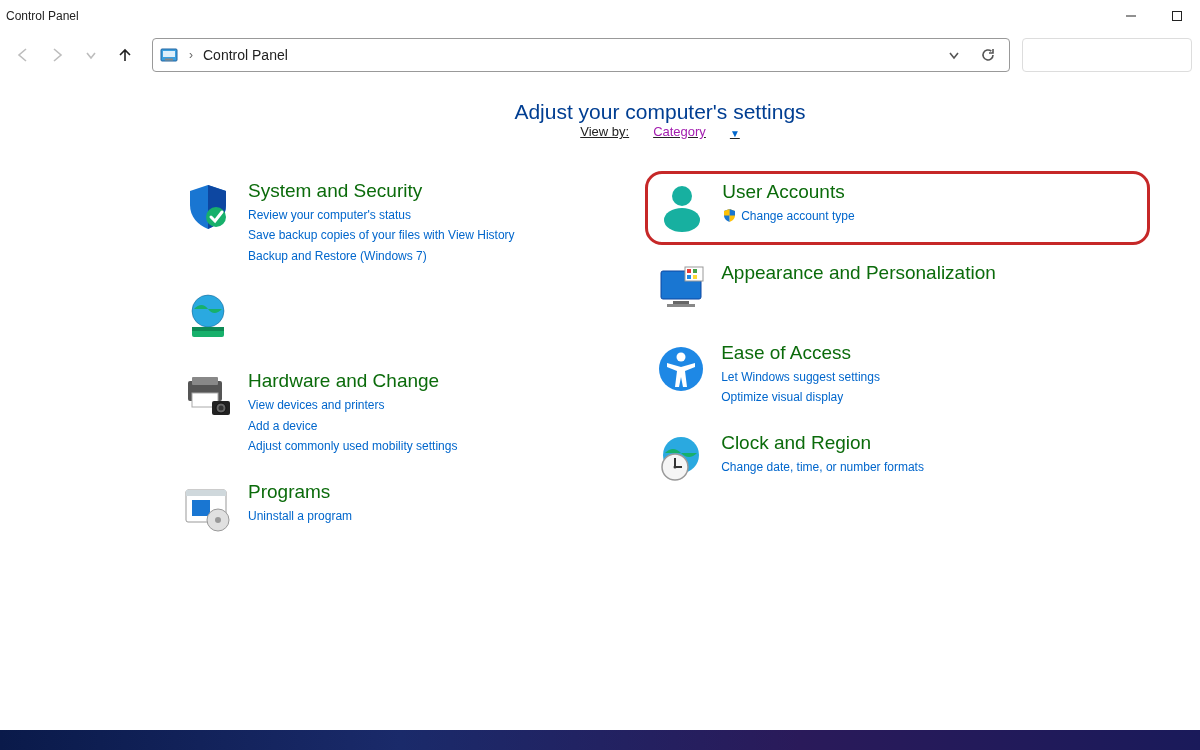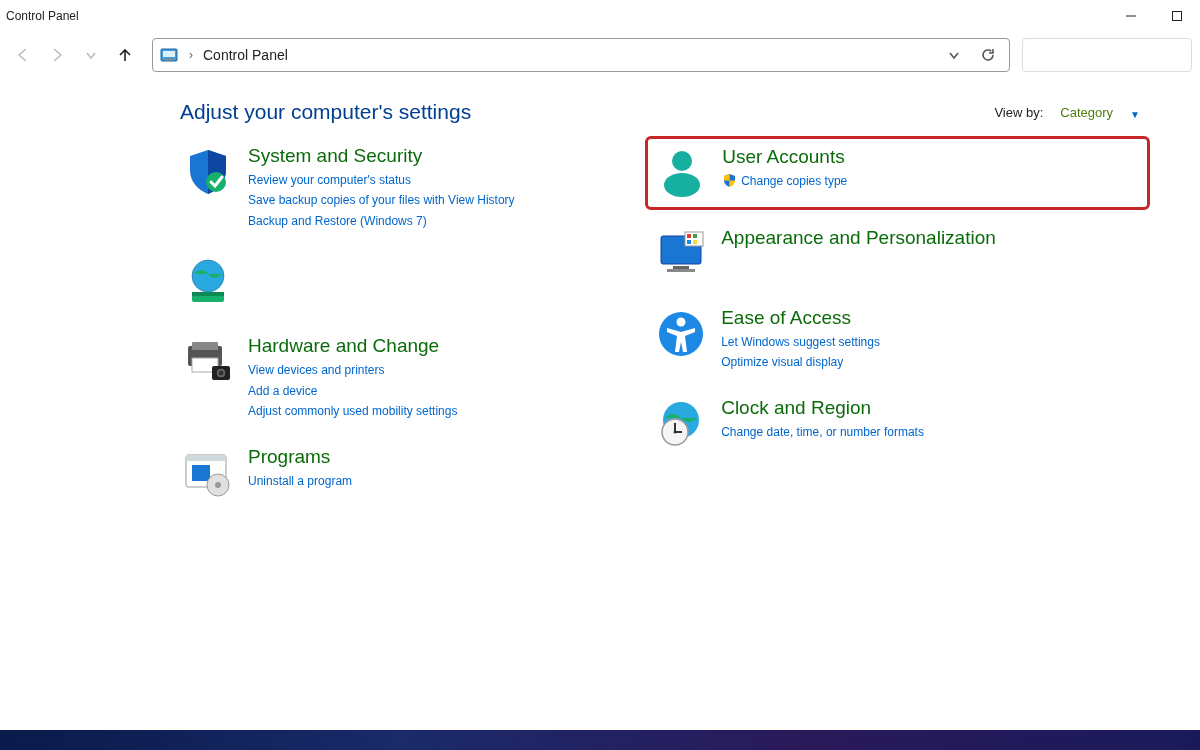--- a/index.html
+++ b/index.html
@@ -16,30 +16,30 @@
   .navbtn.enabled svg { stroke: #222; }
   .addrbar { flex: 0 0 858px; margin-left: 10px; height: 34px; border: 1px solid #999; border-radius: 4px; display: flex; align-items: center; padding: 0 6px 0 6px; gap: 4px; }
   .cp-miniicon { width: 20px; height: 20px; display: inline-flex; align-items: center; justify-content: center; }
   .breadcrumb-sep { color: #666; font-size: 12px; padding: 0 6px; }
   .breadcrumb-text { font-size: 14px; color: #222; }
   .addrbar-spacer { flex: 1; }
   .addrbar-btn { width: 30px; height: 30px; display: flex; align-items: center; justify-content: center; border-radius: 2px; }
   .addrbar-btn svg { stroke: #555; fill: none; stroke-width: 1.6; }
   .searchbox { flex: 1; margin-left: 12px; height: 34px; border: 1px solid #ddd; border-radius: 4px; }
   .content { padding: 18px 50px 0 180px; }
-  .heading-row { display: flex; justify-content: space-between; align-items: center; margin-bottom: 20px; padding-right: 10px; }
+  .heading-row { display: flex; justify-content: space-between; align-items: center; margin-bottom: 40px; padding-right: 10px; flex-direction: column; }
   .page-heading { font-size: 21px; color: #003e92; }
-  .viewby { font-size: 13px; display: flex; gap: 17px; align-items: flex-end; color: #222; }
-  .viewby .val { color: #4d7c0f; }
+  .viewby { font-size: 13px; display: flex; gap: 24px; align-items: flex-end; color: #222; text-decoration: underline; }
+  .viewby .val { color: #a21caf; }
   .viewby .caret { color: #0066cc; font-size: 10px; }
   .cols { display: flex; }
   .col { flex: 1; }
   .col.right { flex: 1.05; }
   .cat { display: flex; gap: 12px; margin-bottom: 24px; }
-  .cat.highlight { border: 3px solid #c62828; border-radius: 6px; padding: 6px 8px 6px 6px; margin-top: -8px; margin-left: -8px; margin-bottom: 16px; }
+  .cat.highlight { border: 3px solid #c62828; border-radius: 17px; padding: 6px 8px 6px 6px; margin-top: -8px; margin-left: -8px; margin-bottom: 16px; }
   .caticon { width: 56px; height: 56px; flex: 0 0 56px; display: flex; align-items: flex-start; justify-content: center; padding-top: 2px; }
   .cattext { display: flex; flex-direction: column; gap: 2px; }
   .cat-title { font-size: 19px; color: #0b6b0b; line-height: 1.3; }
   .cat-link { font-size: 12px; color: #0066cc; line-height: 1.55; display: flex; align-items: center; gap: 4px; }
   .shield { width: 15px; height: 15px; display: inline-block; }
   .bottombar { position: absolute; left: 0; right: 0; bottom: 0; height: 20px; background: linear-gradient(90deg, #0a1a4a, #1a2a6a, #2a1a5a, #1a1a5a); }
 </style>
 </head>
 <body>
 
@@ -198,21 +198,21 @@
           <a class="cat-title">User Accounts</a>
           <a class="cat-link">
             <span class="shield">
               <svg width="15" height="15" viewBox="0 0 15 15">
                 <path d="M7.5 1 L13 3 V7 C13 11 10 13 7.5 14 V1 Z" fill="#ffc107"></path>
                 <path d="M7.5 1 L2 3 V7 C2 11 5 13 7.5 14 V1 Z" fill="#1976d2"></path>
                 <path d="M7.5 1 L13 3 V7.5 H7.5 Z" fill="#1976d2"></path>
                 <path d="M7.5 1 L2 3 V7.5 H7.5 Z" fill="#ffc107"></path>
               </svg>
             </span>
-            <span>Change copies type</span>
+            <span>Change account type</span>
           </a>
         </div>
       </div>
 
       <div class="cat">
         <div class="caticon">
           <svg width="52" height="52" viewBox="0 0 52 52">
             <rect x="6" y="8" width="40" height="28" rx="2" fill="#1976d2"></rect>
             <rect x="6" y="8" width="40" height="28" rx="2" fill="none" stroke="#0d47a1"></rect>
             <rect x="18" y="38" width="16" height="3" fill="#666"></rect>

